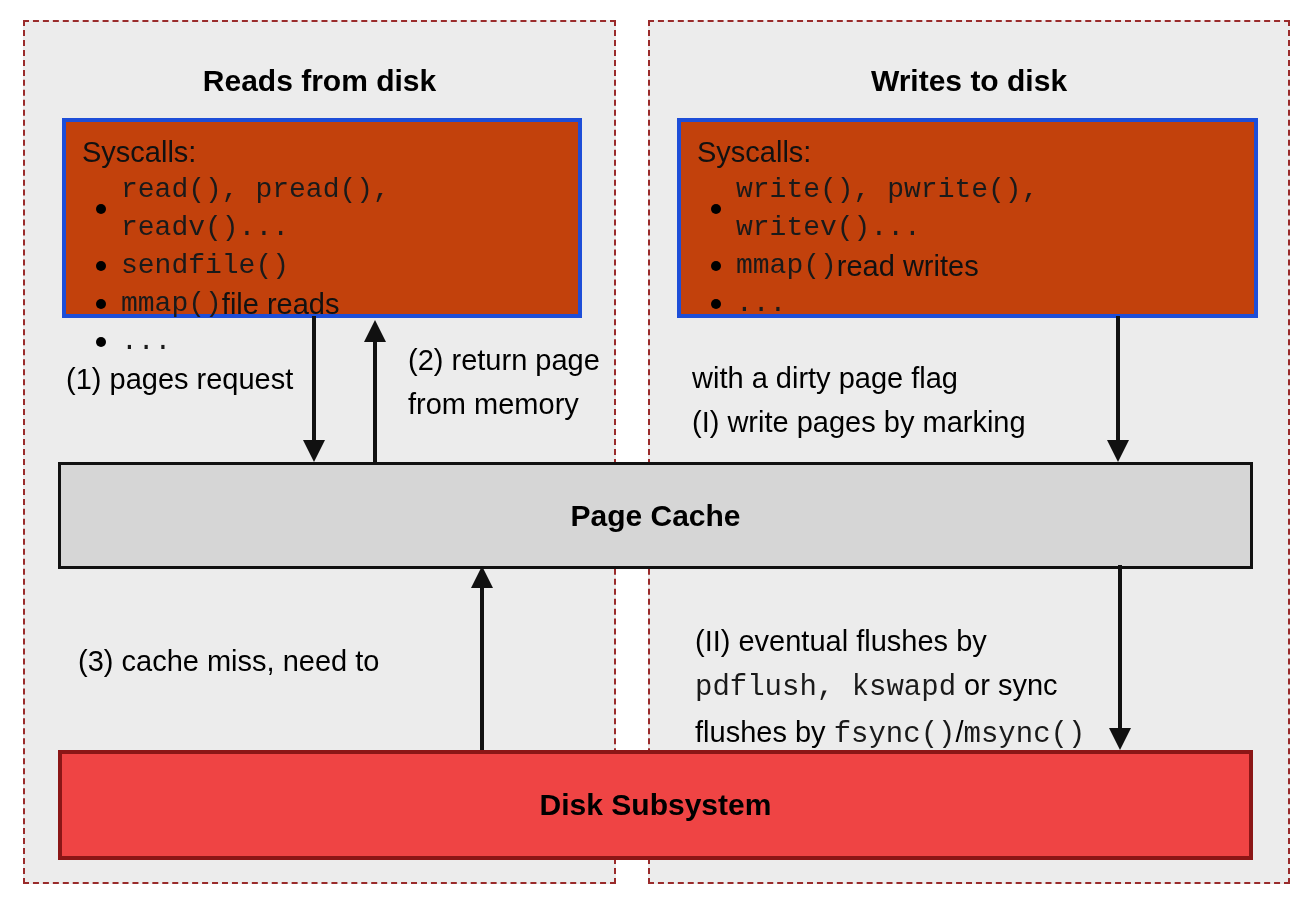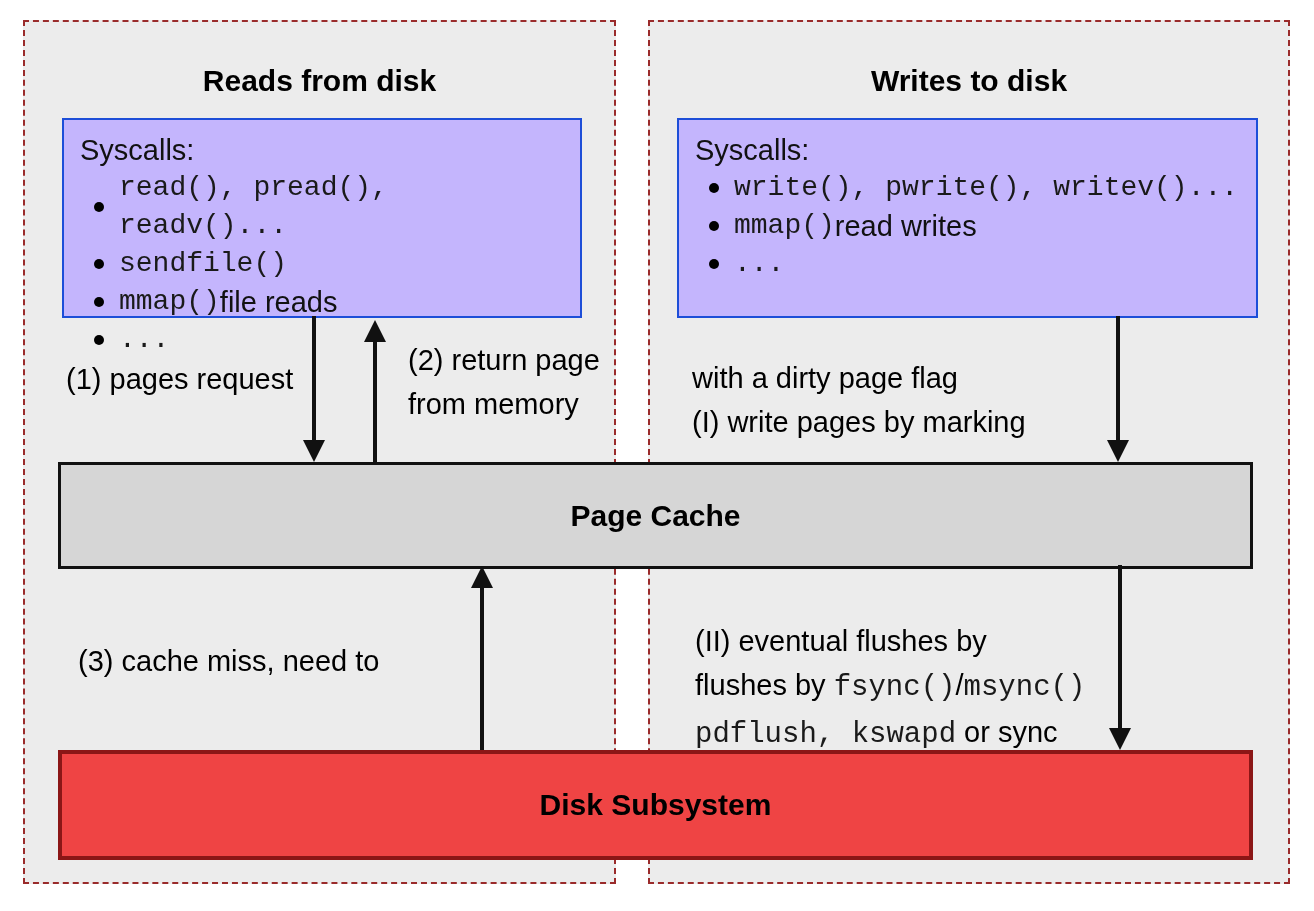--- a/index.html
+++ b/index.html
@@ -13,21 +13,21 @@
     border:2px dashed #9a2b2b;box-sizing:border-box;
   }
   .panel.left{left:23px;width:593px;}
   .panel.right{left:648px;width:642px;}
   .panel-title{
     position:absolute;top:42px;left:0;width:100%;text-align:center;
     font-size:30px;font-weight:bold;color:#000;
   }
   
   .sysbox{
-    position:absolute;top:118px;background:#c4b5fd;border:2px solid #1d4ed8;
+    position:absolute;top:118px;background:#c2410c;border:4px solid #1d4ed8;
     box-sizing:border-box;height:200px;padding:11px 16px 0 16px;
   }
   .sysbox.left{left:62px;width:520px;}
   .sysbox.right{left:677px;width:581px;}
   .sys-heading{font-size:29px;line-height:38px;color:#111;}
   .sys-item{display:flex;align-items:center;line-height:38px;}
   .bullet{
     width:10px;height:10px;border-radius:50%;background:#000;
     margin-left:14px;margin-right:15px;flex:0 0 auto;
   }
@@ -153,20 +153,20 @@
 
   <div class="flabel" style="left:78px;top:639px;">
     <div>(3) cache miss, need to</div>
   </div>
 
   <div class="flabel" style="left:695px;top:619px;">
     <div>
       <span>(II) eventual flushes by</span>
     </div>
     <div>
-      <span>flushes by </span><span class="mono">fsync()</span><span>/</span><span class="mono">msync()</span>
+      <span class="mono">pdflush, kswapd</span><span> or sync</span>
     </div>
     <div>
-      <span class="mono">pdflush, kswapd</span><span> or sync</span>
+      <span>flushes by </span><span class="mono">fsync()</span><span>/</span><span class="mono">msync()</span>
     </div>
   </div>
 
 </div>
 
 </body></html>

